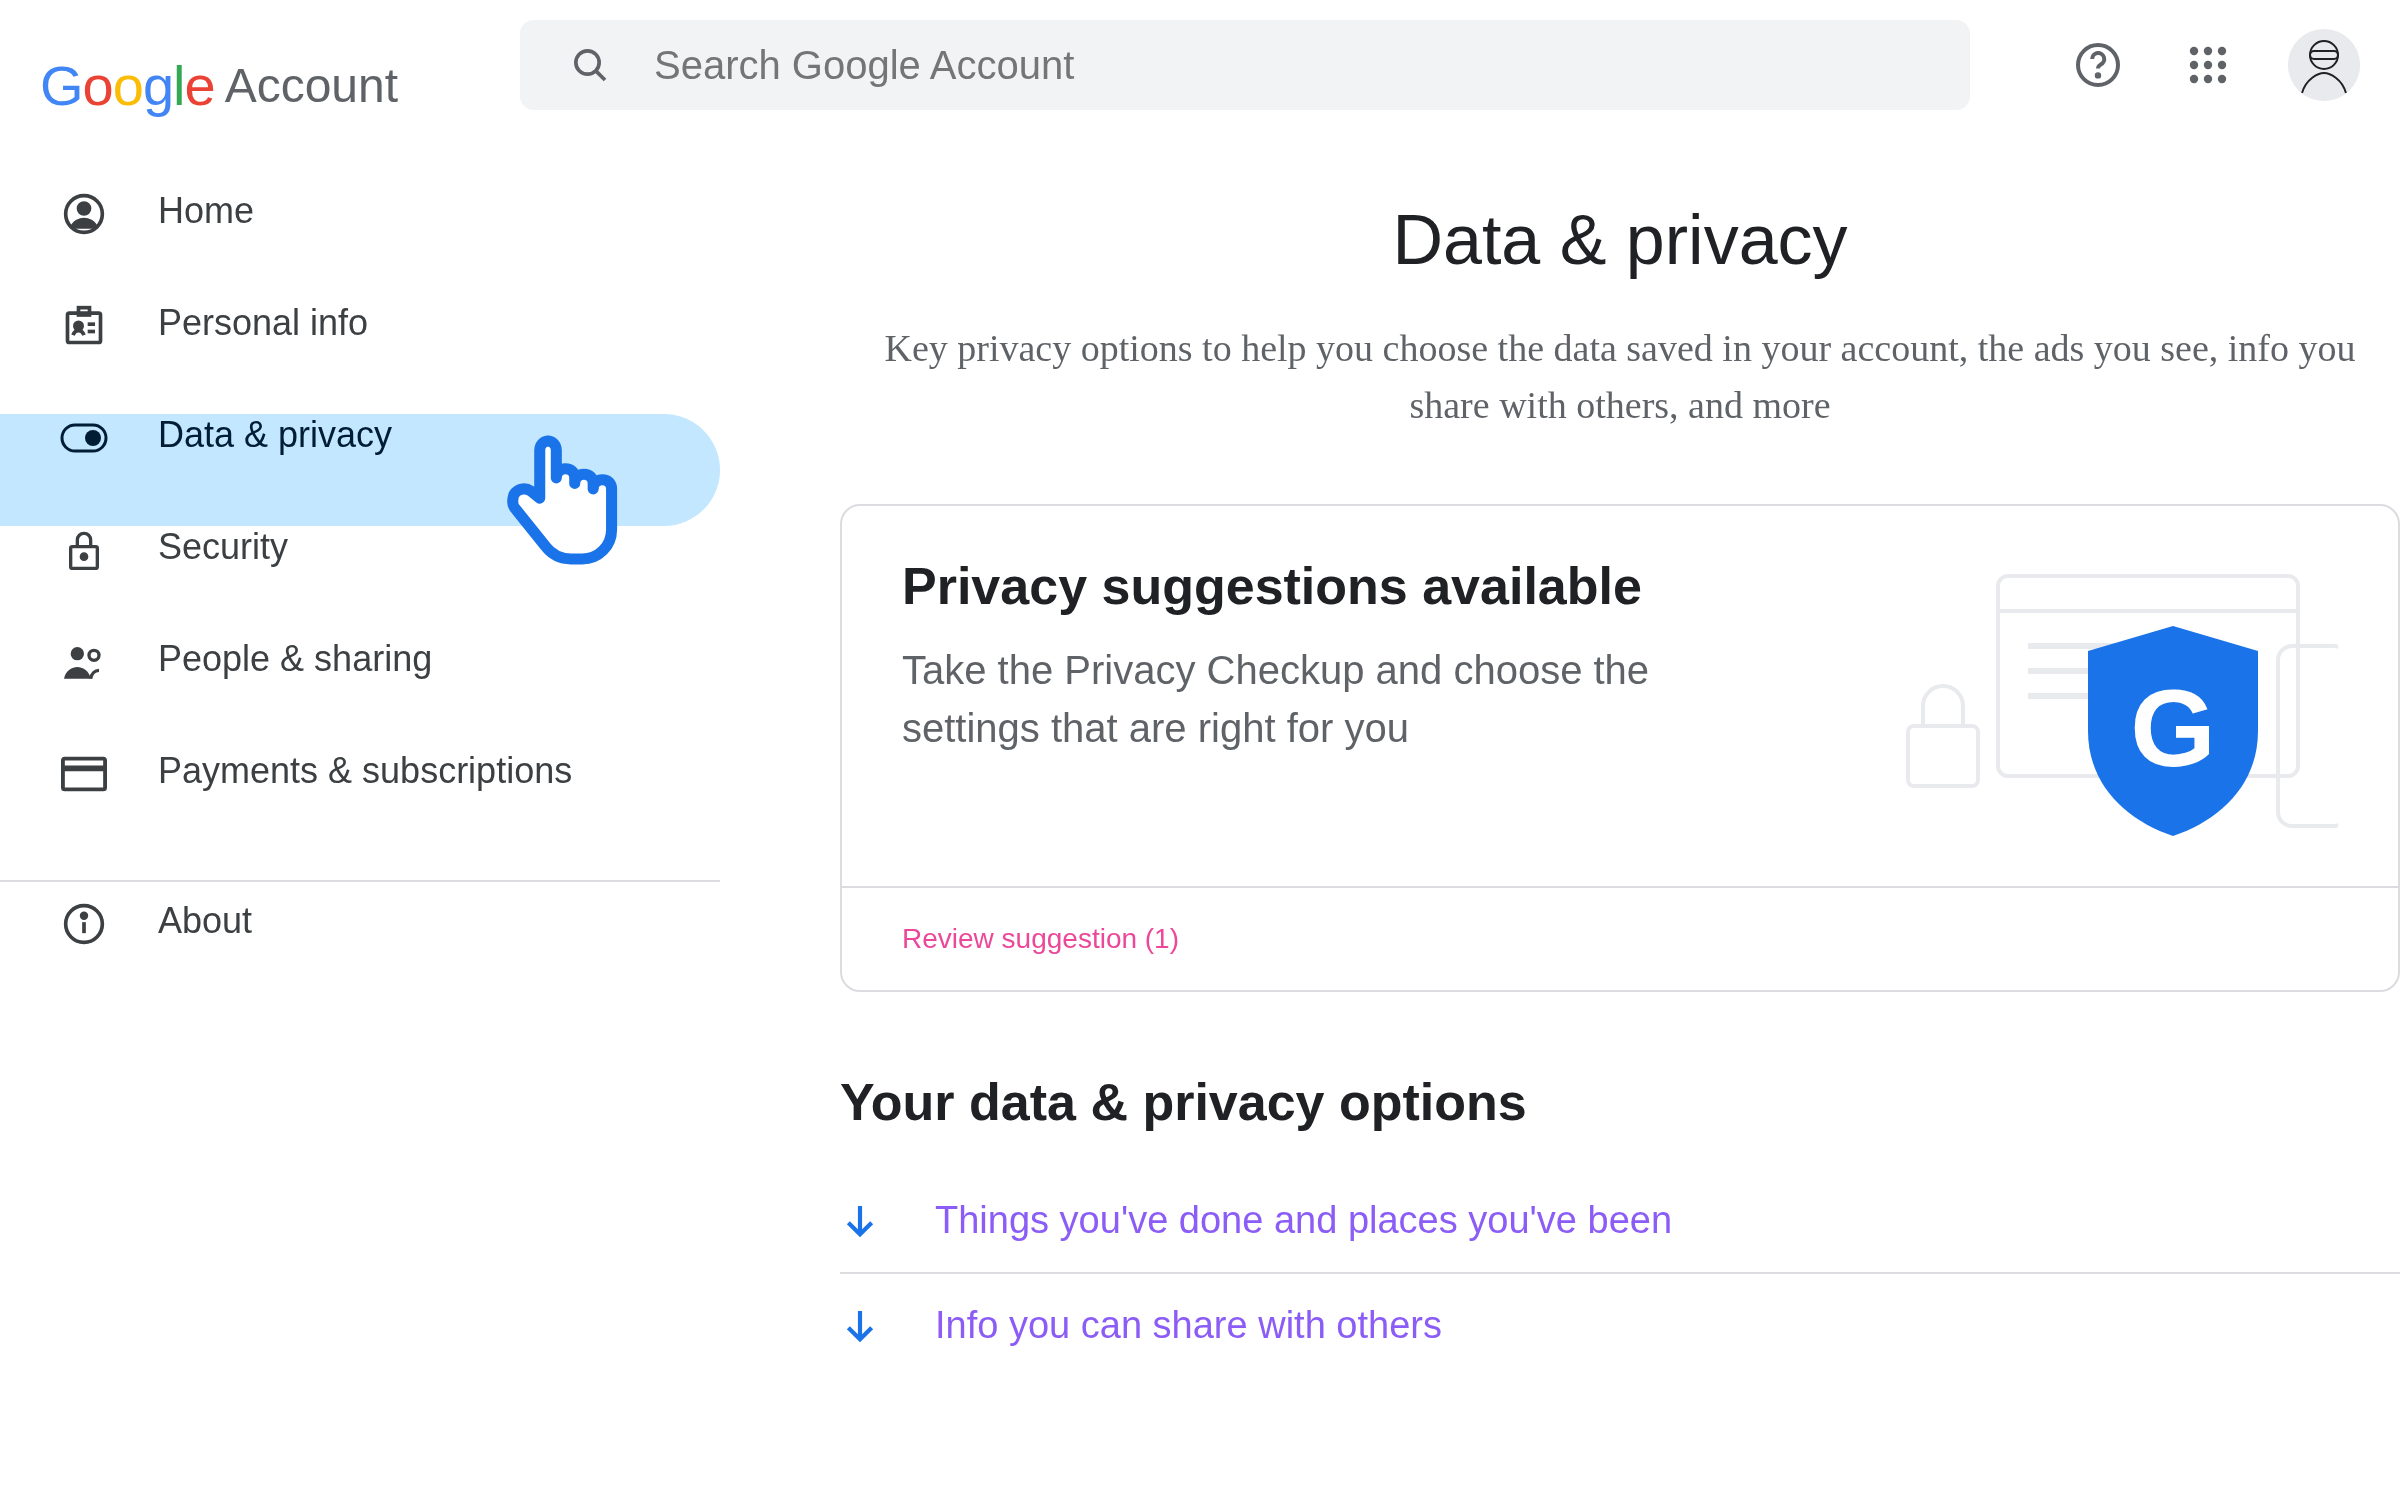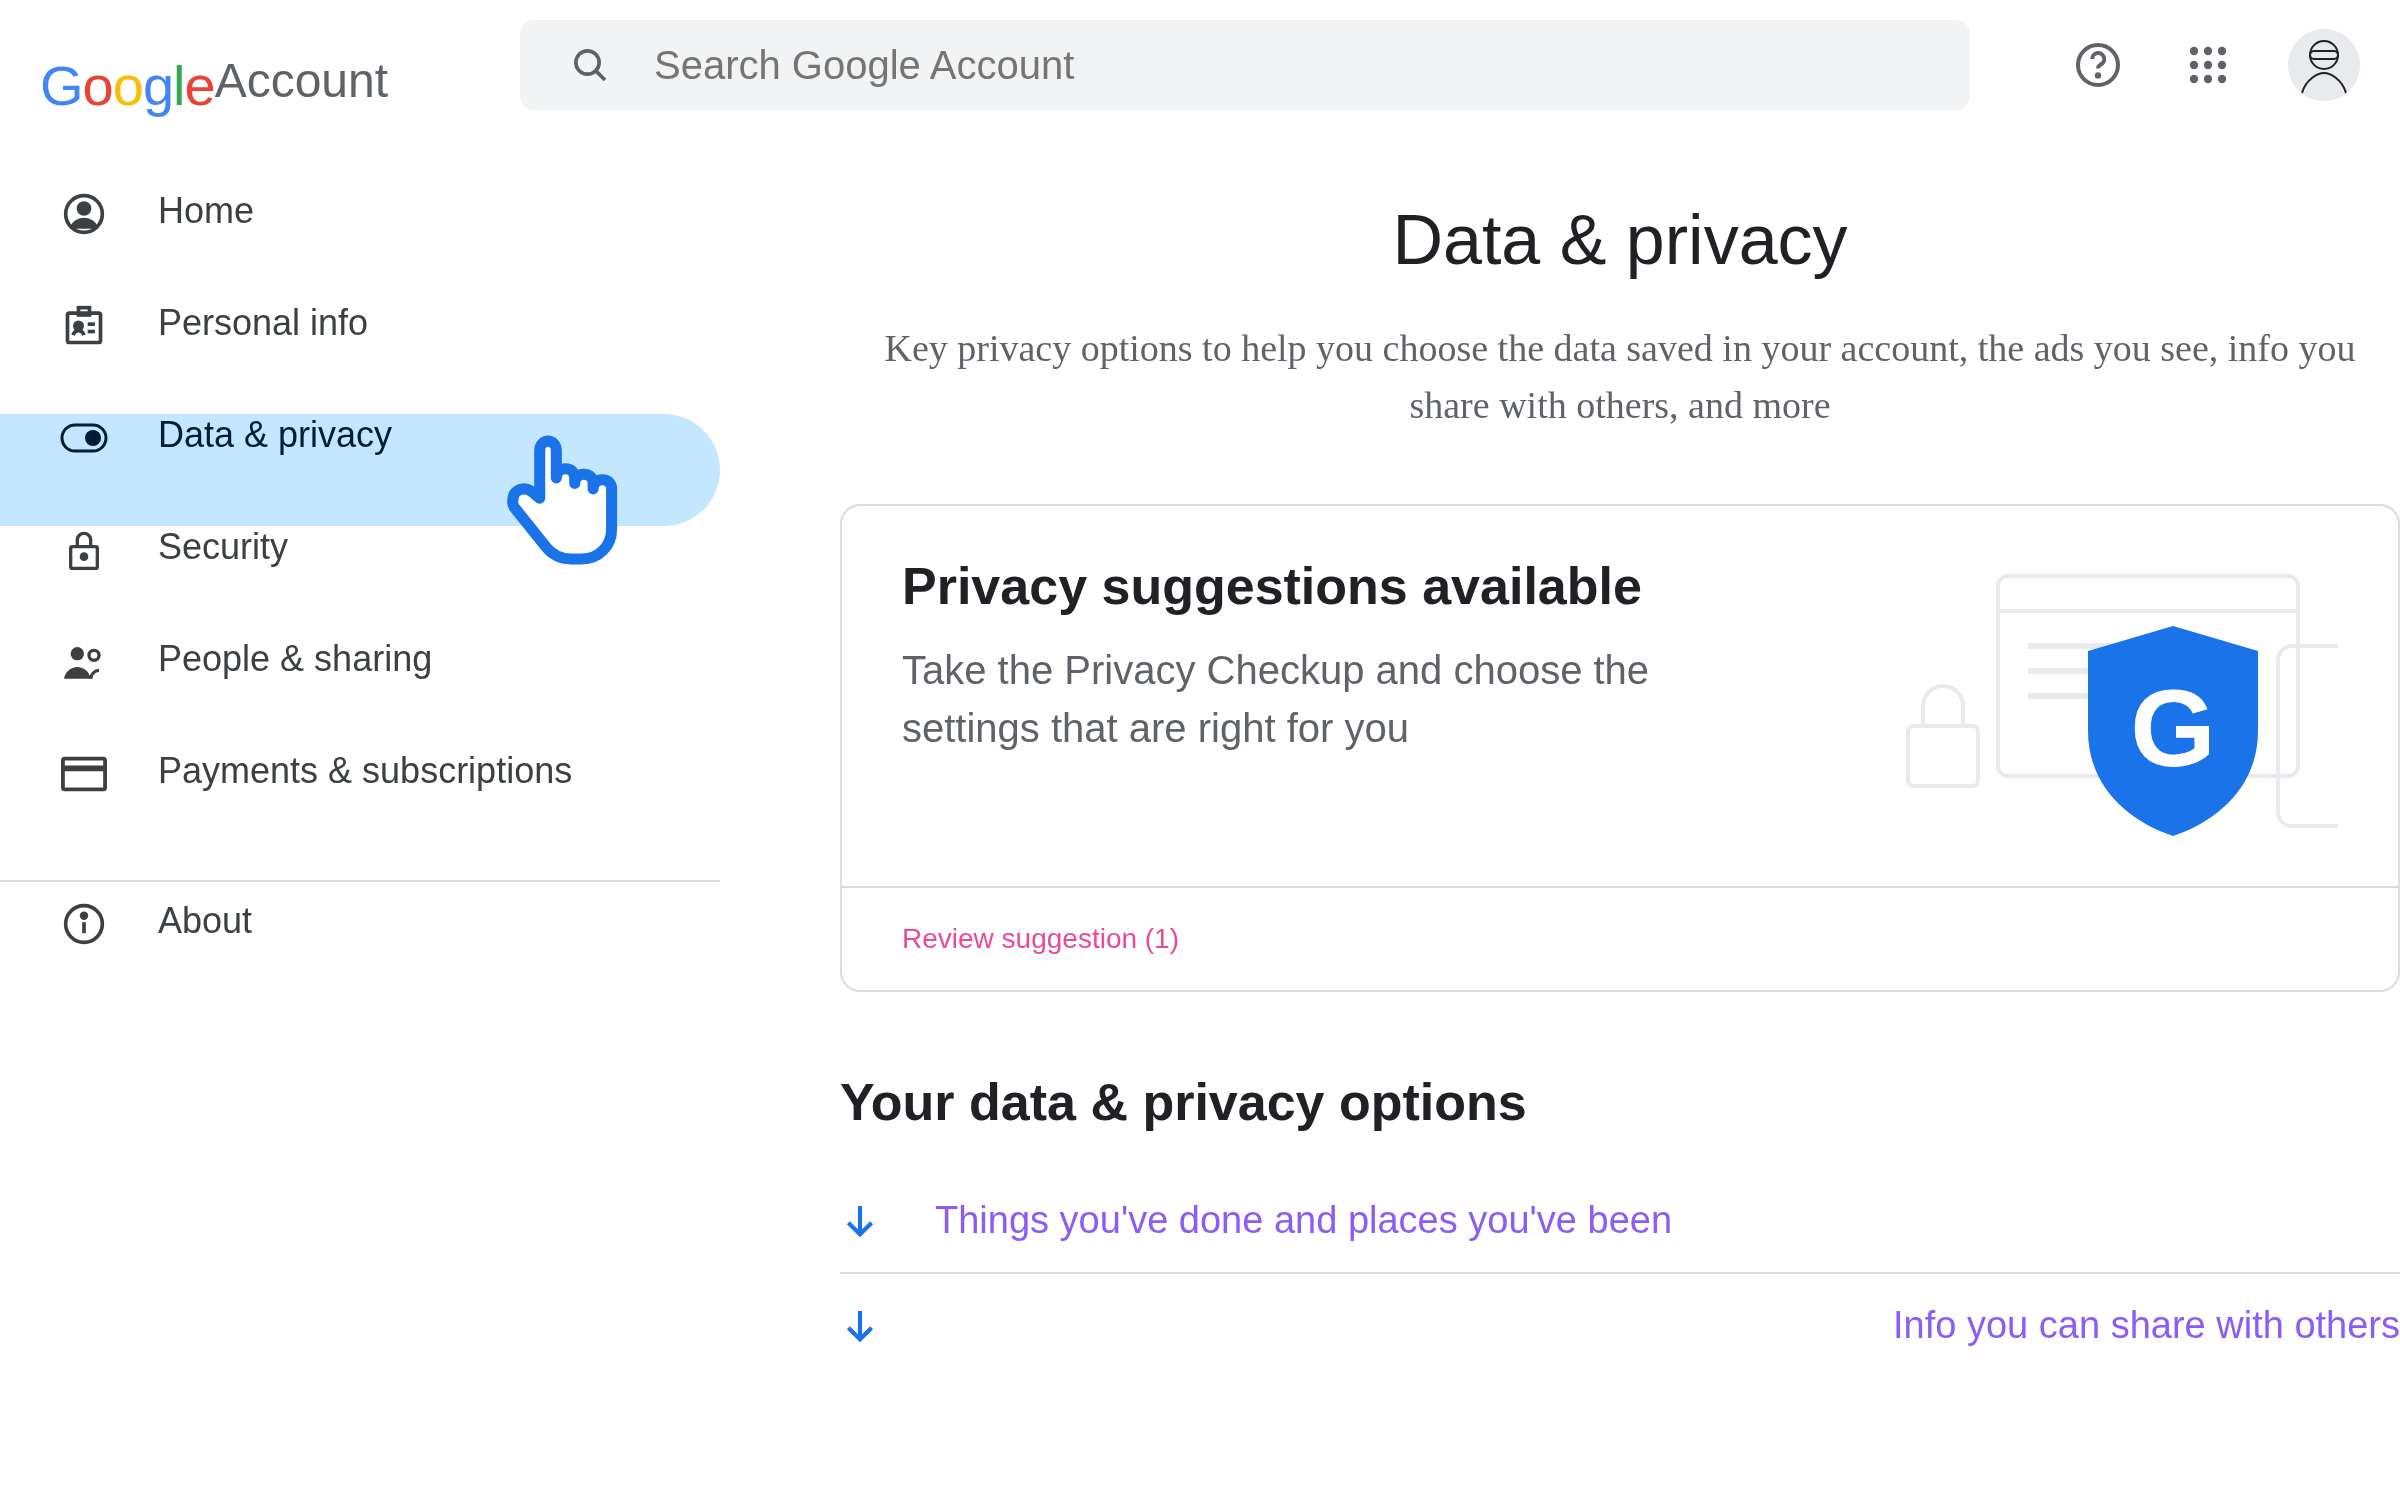--- a/index.html
+++ b/index.html
@@ -1,20 +1,20 @@
 <!DOCTYPE html>
 <html><head>
 <meta charset="utf-8">
 <style>
   * { box-sizing: border-box; margin: 0; padding: 0; font-family: Arial, "Helvetica Neue", sans-serif; }
   body { width: 2400px; height: 1500px; background: #fff; overflow: hidden; position: relative; }
 
   
   .header { display: flex; align-items: center; padding: 20px 40px; height: 130px; }
-  .logo-block { display: flex; align-items: flex-start; flex: 0 0 480px; margin-top: 41px; }
+  .logo-block { display: flex; align-items: center; gap: 10px; flex: 0 0 480px; margin-top: 41px; }
   .google-logo { font-size: 56px; font-weight: 500; letter-spacing: -1px; }
   .g1{color:#4285F4;} .g2{color:#EA4335;} .g3{color:#FBBC05;} .g4{color:#4285F4;} .g5{color:#34A853;} .g6{color:#EA4335;}
   .account-word { font-size: 48px; color:#5f6368; font-weight:400; }
 
   .search-bar { flex: 0 0 1450px; height: 90px; background:#f1f3f4; border-radius:14px; display:flex; align-items:center; padding:0 46px; gap:40px; }
   .search-bar input { border:none; background:transparent; font-size:40px; color:#5f6368; outline:none; width:100%; }
 
   .header-right { display:flex; align-items:center; gap:50px; margin-left:auto; padding-left:60px; }
   .icon-btn { width:60px; height:60px; display:flex; align-items:center; justify-content:center; cursor:pointer; }
   .avatar { width:72px; height:72px; border-radius:50%; background:#e8eaed; display:flex; align-items:center; justify-content:center; overflow:hidden; }
@@ -229,21 +229,21 @@
 
     <div class="option-row">
       <span class="arrow-down">
         <svg width="40" height="40" viewBox="0 0 24 24" fill="none" stroke="#1a73e8" stroke-width="2.5">
             <line x1="12" y1="3" x2="12" y2="20"></line>
             <polyline points="5 13 12 20 19 13"></polyline>
           </svg>
       </span>
       <span>Things you've done and places you've been</span>
     </div>
-    <div class="option-row" style="border-bottom:none;justify-content:space-between;">
+    <div class="option-row" style="border-bottom:none;">
       <span class="arrow-down">
         <svg width="40" height="40" viewBox="0 0 24 24" fill="none" stroke="#1a73e8" stroke-width="2.5">
             <line x1="12" y1="3" x2="12" y2="20"></line>
             <polyline points="5 13 12 20 19 13"></polyline>
           </svg>
       </span>
       <span>Info you can share with others</span>
     </div>
   </main>
 </div>

